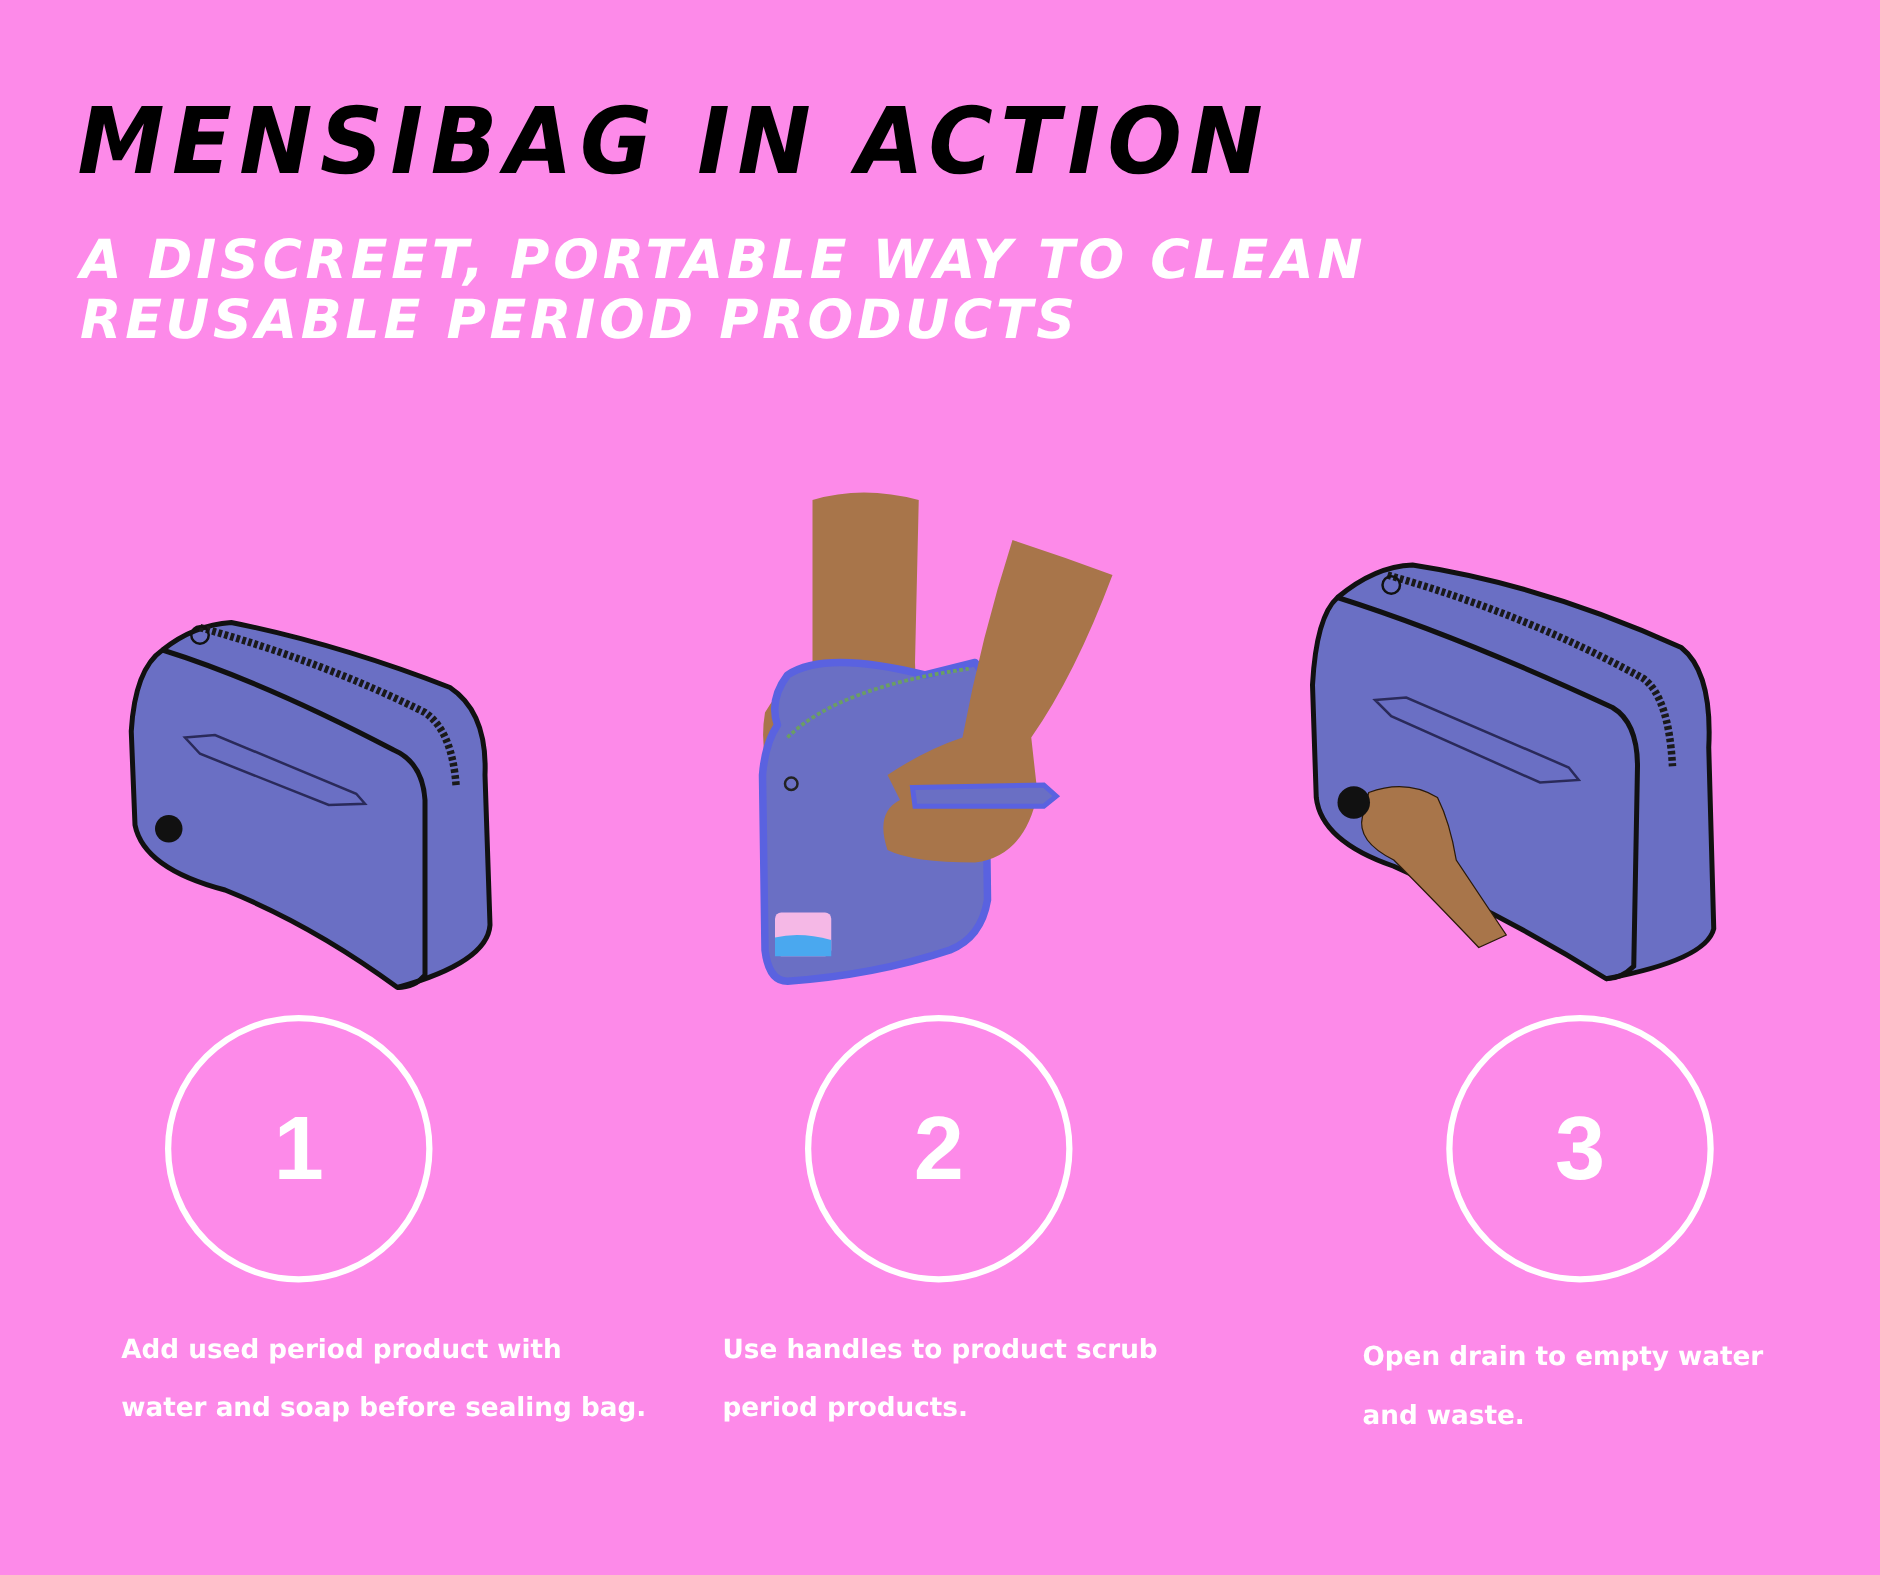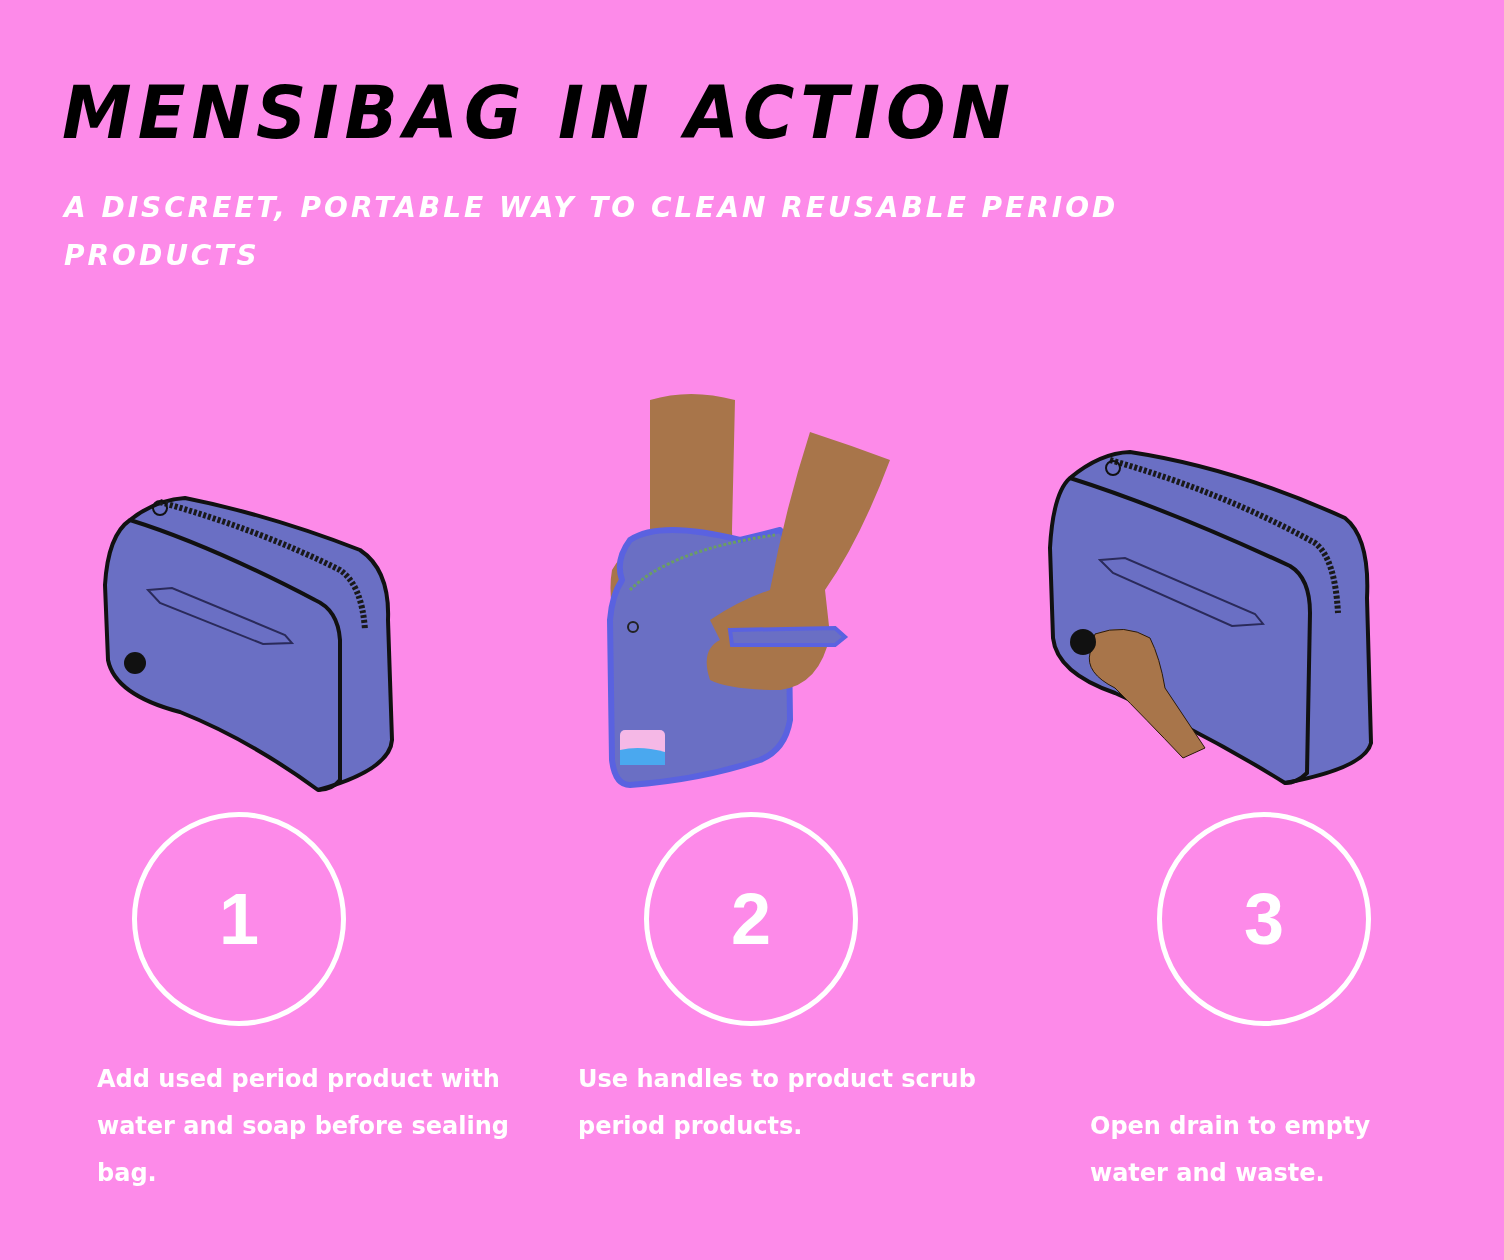--- a/index.html
+++ b/index.html
@@ -14,37 +14,37 @@
       font-family: "DejaVu Sans", sans-serif;
       font-weight: bold; font-style: italic;
       font-size: 70px; letter-spacing: 6px;
       color: #000; margin: 0; line-height: 1;
       transform: scaleY(1.05);
     }
     .subtitle {
       position: absolute; left: 64px; top: 184px; width: 1260px;
       font-family: "DejaVu Sans", sans-serif;
       font-weight: bold; font-style: italic;
-      font-size: 28px; letter-spacing: 3px; line-height: 48px;
+      font-size: 43px; letter-spacing: 3px; line-height: 48px;
       color: #fff; margin: 0;
     }
     .illus { position: absolute; }
     .step-circle {
       position: absolute; width: 204px; height: 204px;
       border: 5px solid #fff; border-radius: 50%;
       display: flex; align-items: center; justify-content: center;
     }
     .step-num {
       color: #fff; font-family: "Liberation Sans", sans-serif;
       font-weight: bold; font-size: 72px;
     }
     .step-text {
       position: absolute; color: #fff;
       font-family: "DejaVu Sans", sans-serif; font-weight: 600;
-      font-size: 24px; line-height: 47px;
+      font-size: 21px; line-height: 47px;
     }
   </style>
 </head>
 <body>
 
 <h1 class="title">MENSIBAG IN ACTION</h1>
 <p class="subtitle">A DISCREET, PORTABLE WAY TO CLEAN REUSABLE PERIOD PRODUCTS</p>
 
 <svg class="illus" style="left:100px; top:490px;" width="300" height="310" viewBox="0 0 300 310">
   <path d="M30 30 Q55 10 85 8 Q170 25 260 60 Q290 80 288 130 L292 250 Q290 280 218 300 Q150 250 80 222 Q15 205 8 170 L5 95 Q8 45 30 30 Z" fill="#6a6fc4" stroke="#111" stroke-width="4" stroke-linejoin="round"></path>
@@ -81,13 +81,13 @@
 </div>
 <div class="step-circle" style="left:644px; top:812px;">
   <span class="step-num">2</span>
 </div>
 <div class="step-circle" style="left:1157px; top:812px;">
   <span class="step-num">3</span>
 </div>
 
 <div class="step-text" style="left:97px; top:1056px; width:420px;">Add used period product with water and soap before sealing bag.</div>
 <div class="step-text" style="left:578px; top:1056px; width:420px;">Use handles to product scrub period products.</div>
-<div class="step-text" style="left:1090px; top:1103px; width:345px;">Open drain to empty water and waste.</div>
+<div class="step-text" style="left:1090px; top:1062px; width:345px;">Open drain to empty water and waste.</div>
 
 </body></html>

